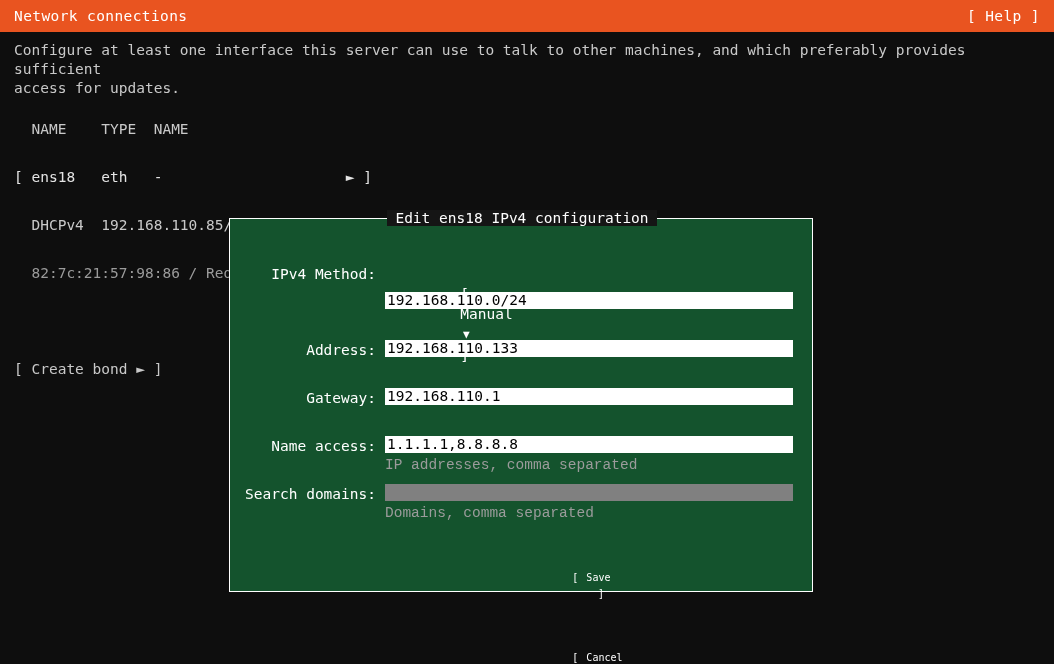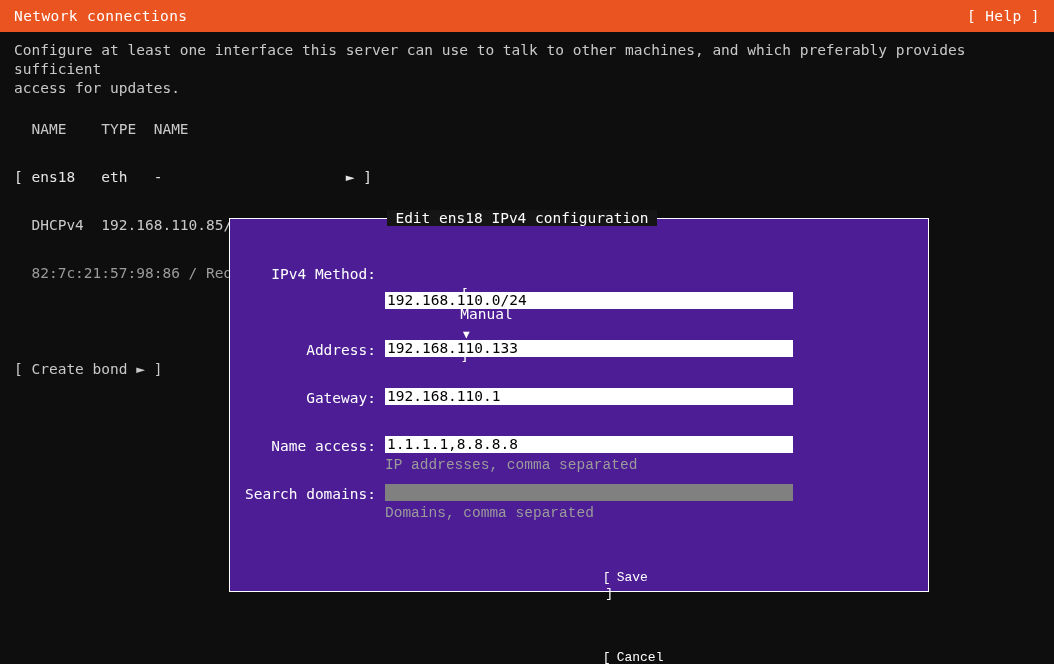--- a/index.html
+++ b/index.html
@@ -81,23 +81,23 @@
   .spacer-row { height: 16px; display: block; }
   .create-bond {
     color: #c9c9c9;
   }
 
   
   .dialog {
     position: absolute;
     left: 229px;
     top: 218px;
-    width: 700px;
+    width: 584px;
     height: 374px;
-    background: #4c1d95;
+    background: #14532d;
     border: 1px solid #ffffff;
     box-sizing: border-box;
   }
   .dialog-title-wrap {
     position: absolute;
     left: 0;
     top: -9px;
     width: 584px;
     text-align: center;
     pointer-events: none;
@@ -184,26 +184,25 @@
   
   .dialog-buttons {
     position: absolute;
     left: 0;
     width: 584px;
     text-align: center;
   }
   .dlg-btn {
     display: block;
     color: #ffffff;
-    font-size: 13px;
+    font-size: 10px;
     line-height: 16px;
     white-space: pre;
     cursor: pointer;
     text-align: center;
-    font-family: Liberation Mono, monospace;
   }
   .btn-inner {
     display: inline-block;
     text-align: left;
     width: 104px;
   }
   .btn-bracket-l { display: inline-block; width: 14px; }
   .btn-text { display: inline-block; }
   .btn-bracket-r { float: right; }
 </style>

